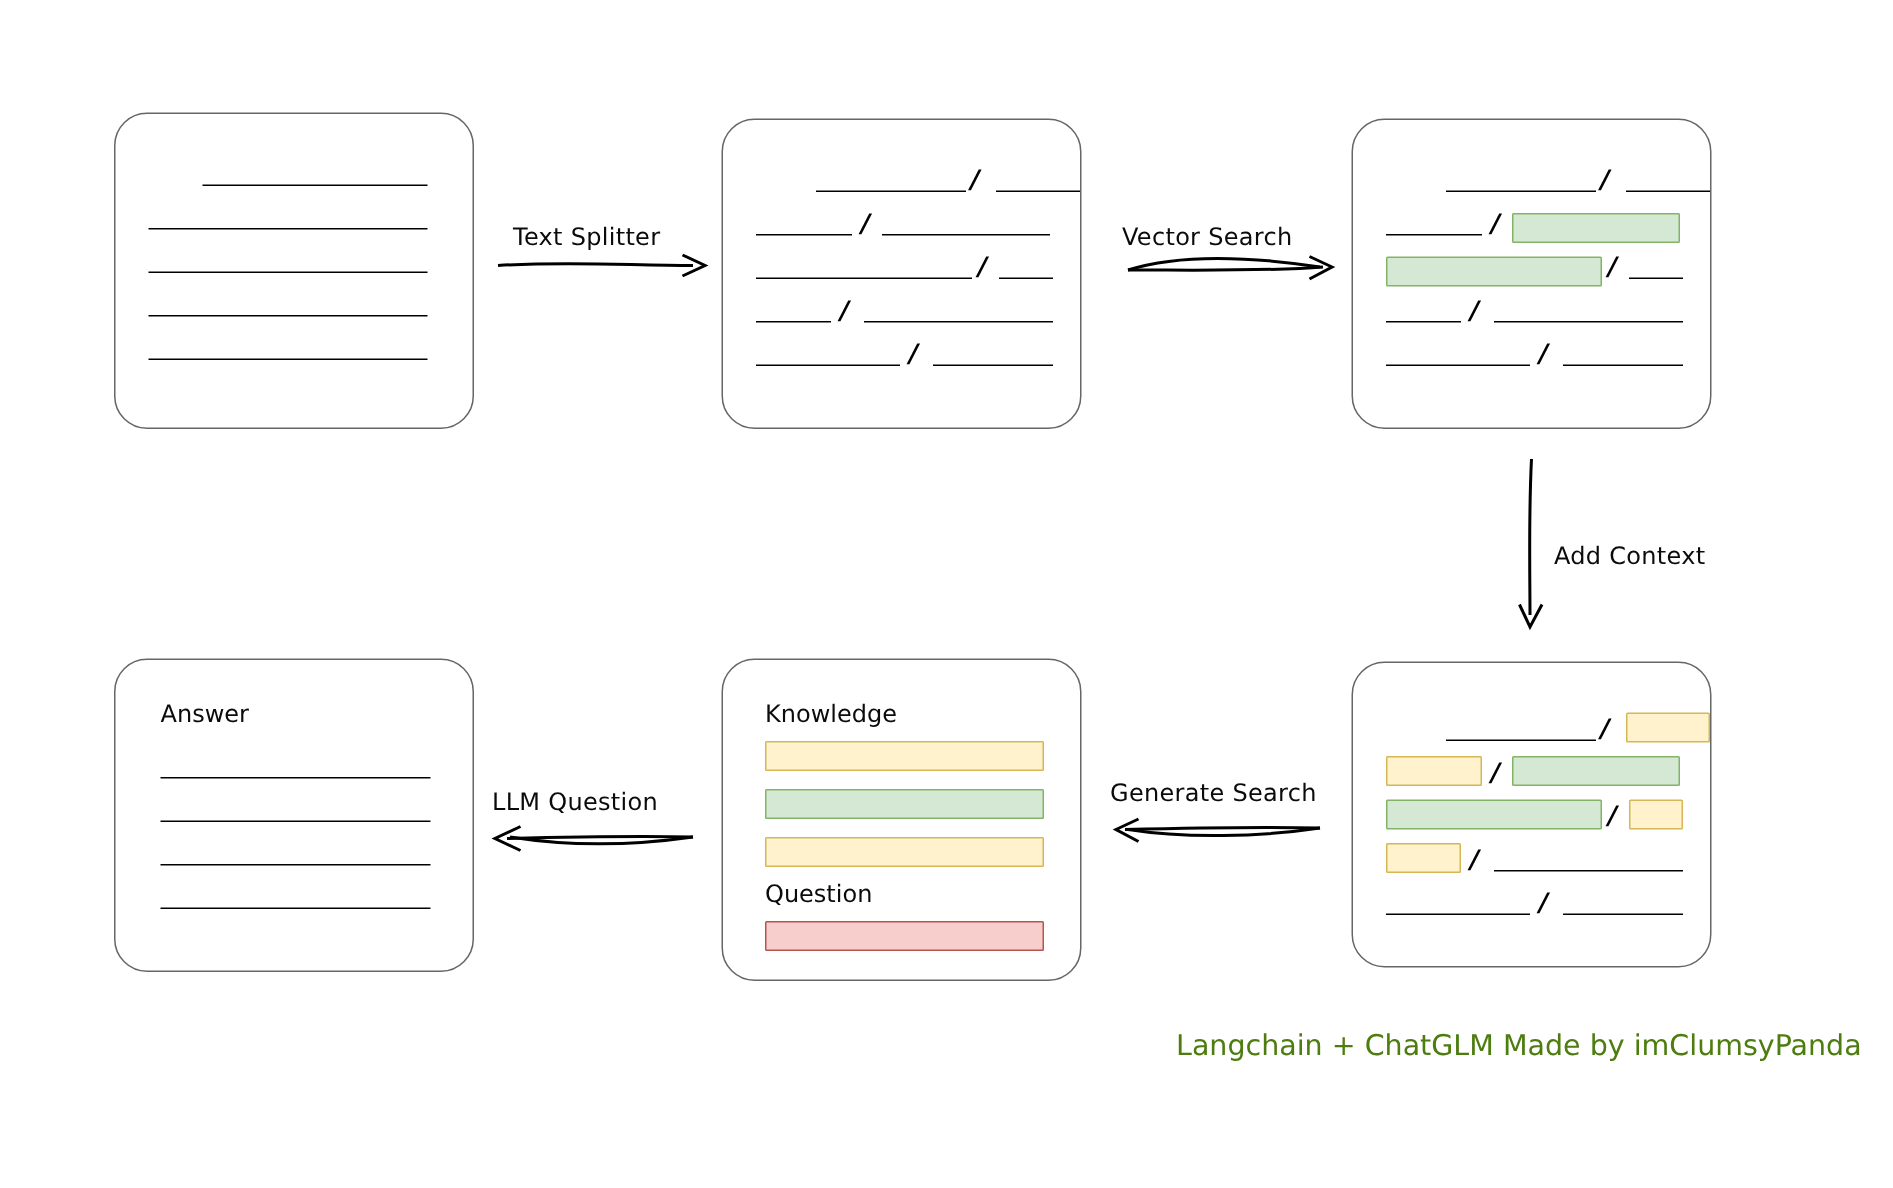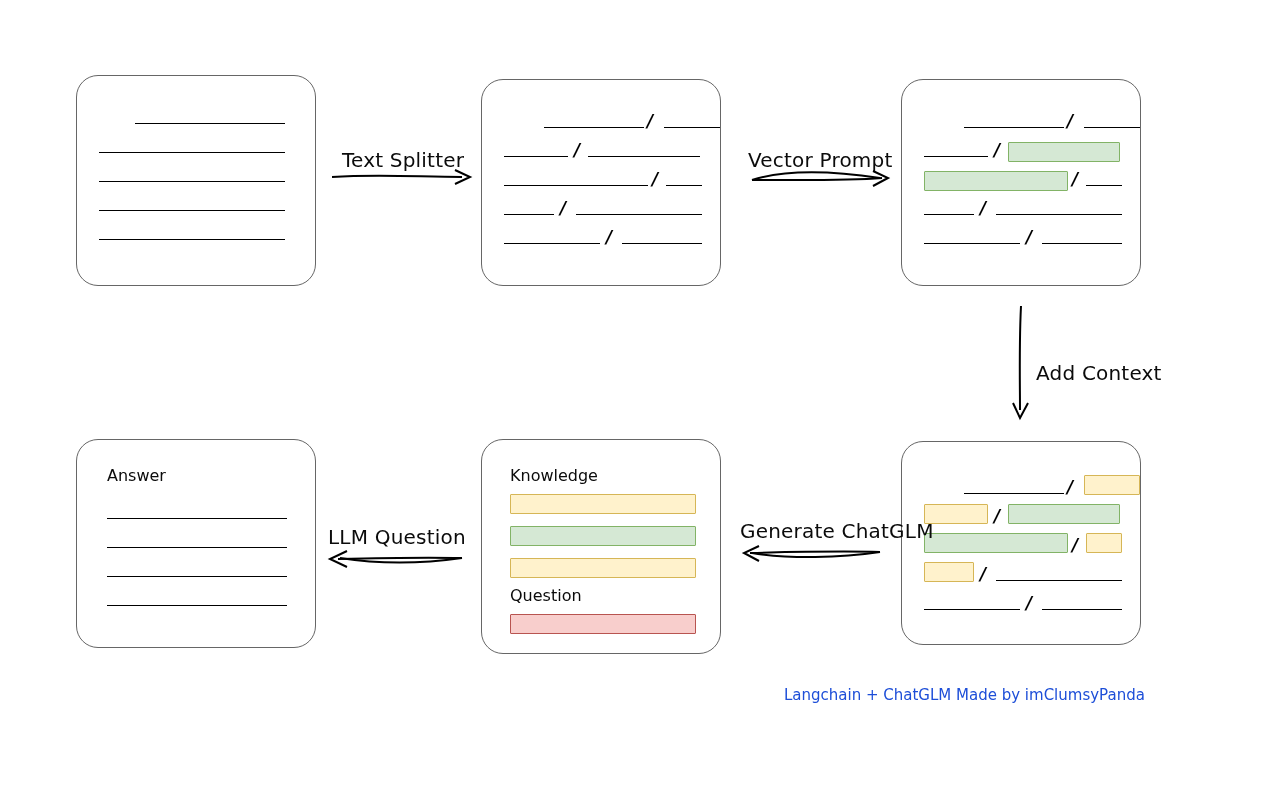--- a/index.html
+++ b/index.html
@@ -59,38 +59,38 @@
     border-radius: 1px;
   }
   .chip.green  { background: #d5e8d4; border-color: #82b366; }
   .chip.yellow { background: #fff2cc; border-color: #d6b656; }
   .chip.red    { background: #f8cecc; border-color: #b85450; }
 
   
   .hand {
     position: absolute;
     font-family: "DejaVu Sans", sans-serif;
-    font-size: 20px;
+    font-size: 16px;
     letter-spacing: 0.2px;
     white-space: nowrap;
     color: #0b0b0b;
   }
   .section-label {
     position: absolute;
     font-family: "DejaVu Sans", sans-serif;
     font-size: 16px;
     white-space: nowrap;
     color: #0b0b0b;
   }
   .caption {
     position: absolute;
     font-family: "DejaVu Sans", sans-serif;
-    font-size: 15px;
+    font-size: 19px;
     white-space: nowrap;
-    color: #1d4ed8;
+    color: #4d7c0f;
   }
 
   svg.arrow-layer {
     position: absolute;
     left: 0; top: 0;
     width: 1262px;
     height: 792px;
     pointer-events: none;
     overflow: visible;
   }
@@ -220,23 +220,23 @@
 
     <g>
       <path d="M462 558 C 420 564, 378 564, 340 558" fill="none" stroke="#000" stroke-width="2"></path>
       <path d="M462 558 C 418 557, 378 558, 338 559" fill="none" stroke="#000" stroke-width="2"></path>
       <path d="M347 551 L 330 559 L 347 567" fill="none" stroke="#000" stroke-width="2" stroke-linejoin="miter"></path>
     </g>
   </svg>
 
   <span class="hand" style="left:342px; top:148px;">Text Splitter</span>
 
-  <span class="hand" style="left:748px; top:148px;">Vector Prompt</span>
+  <span class="hand" style="left:748px; top:148px;">Vector Search</span>
 
   <span class="hand" style="left:1036px; top:361px;">Add Context</span>
 
-  <span class="hand" style="left:740px; top:519px;">Generate ChatGLM</span>
+  <span class="hand" style="left:740px; top:519px;">Generate Search</span>
 
   <span class="hand" style="left:328px; top:525px;">LLM Question</span>
 
   <span class="caption" style="left:784px; top:686px;">Langchain + ChatGLM Made by imClumsyPanda</span>
 
 </div>
 
 </body></html>

